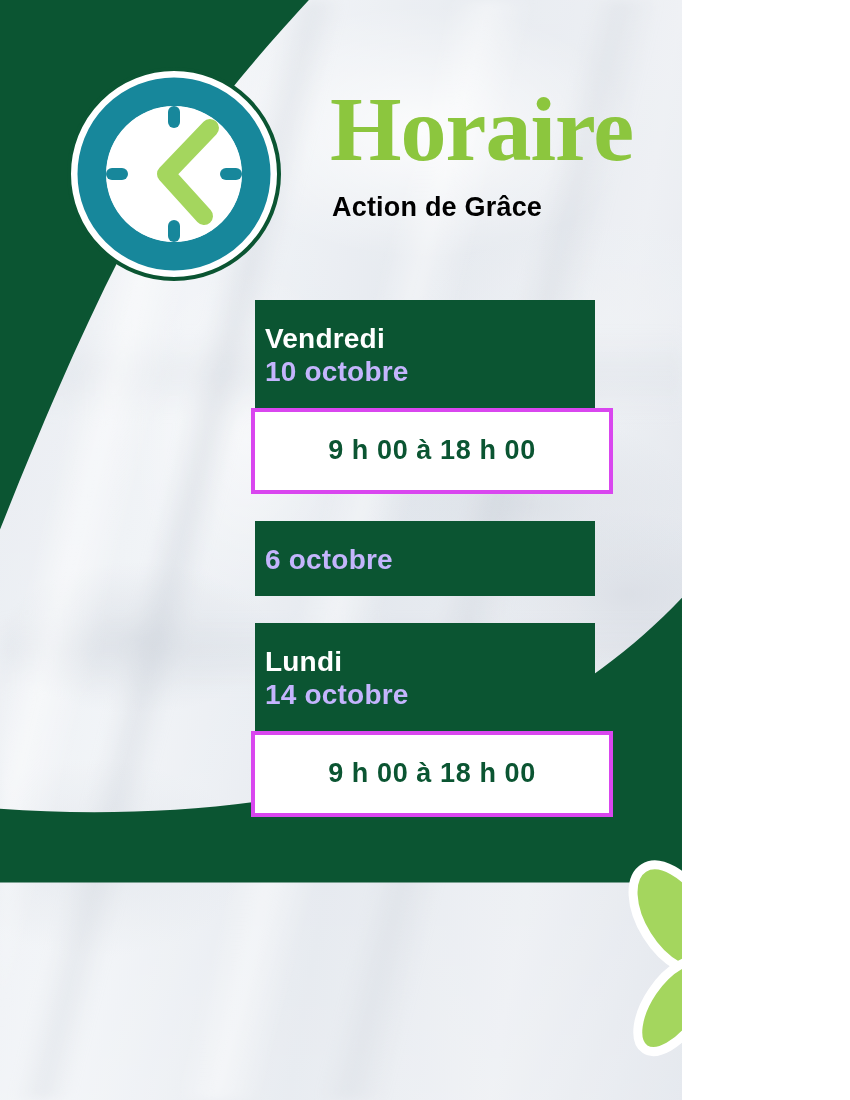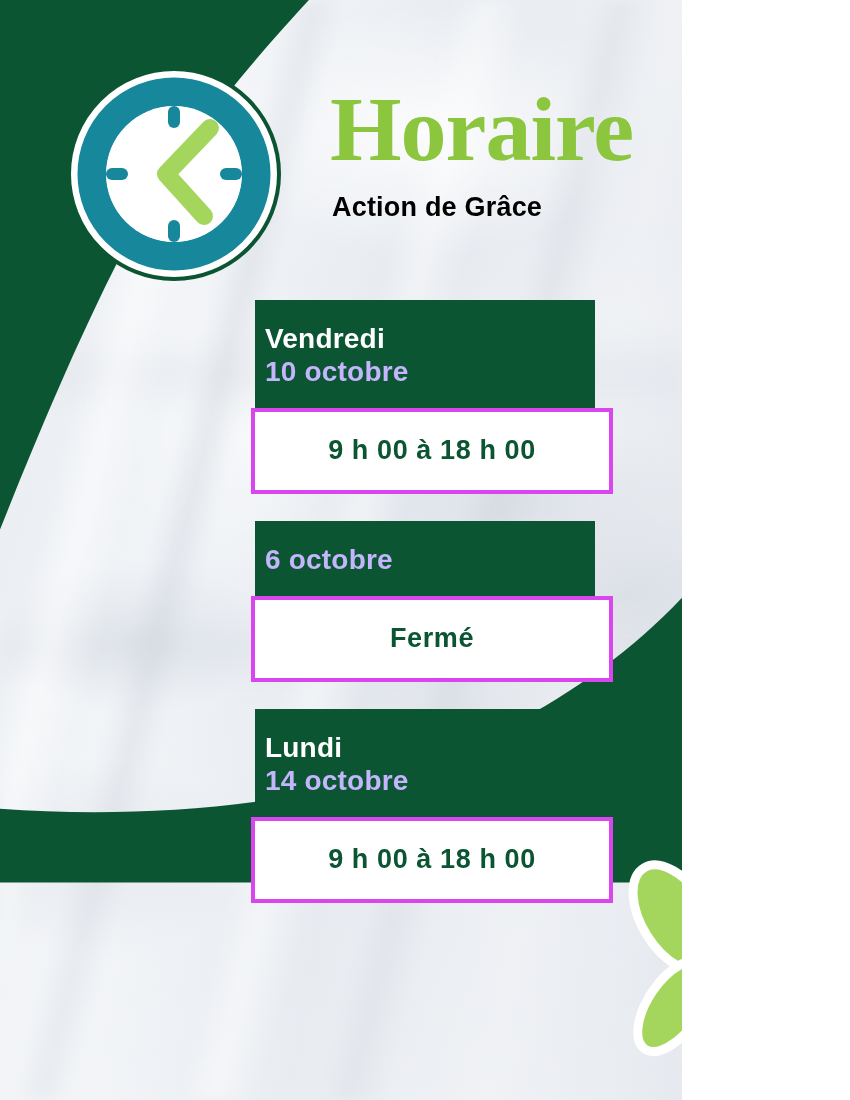--- a/index.html
+++ b/index.html
@@ -196,23 +196,20 @@
       </div>
       <div class="card-time">
         <span class="card-time-text">9 h 00 à 18 h 00</span>
       </div>
     </div>
 
     <div class="card">
       <div class="card-head">
         <span class="card-date">6 octobre</span>
       </div>
-      <div class="card-time">
-        <span class="card-time-text">Fermé</span>
-      </div>
     </div>
 
     <div class="card">
       <div class="card-head">
         <span class="card-day">Lundi</span>
         <span class="card-date">14 octobre</span>
       </div>
       <div class="card-time">
         <span class="card-time-text">9 h 00 à 18 h 00</span>
       </div>

